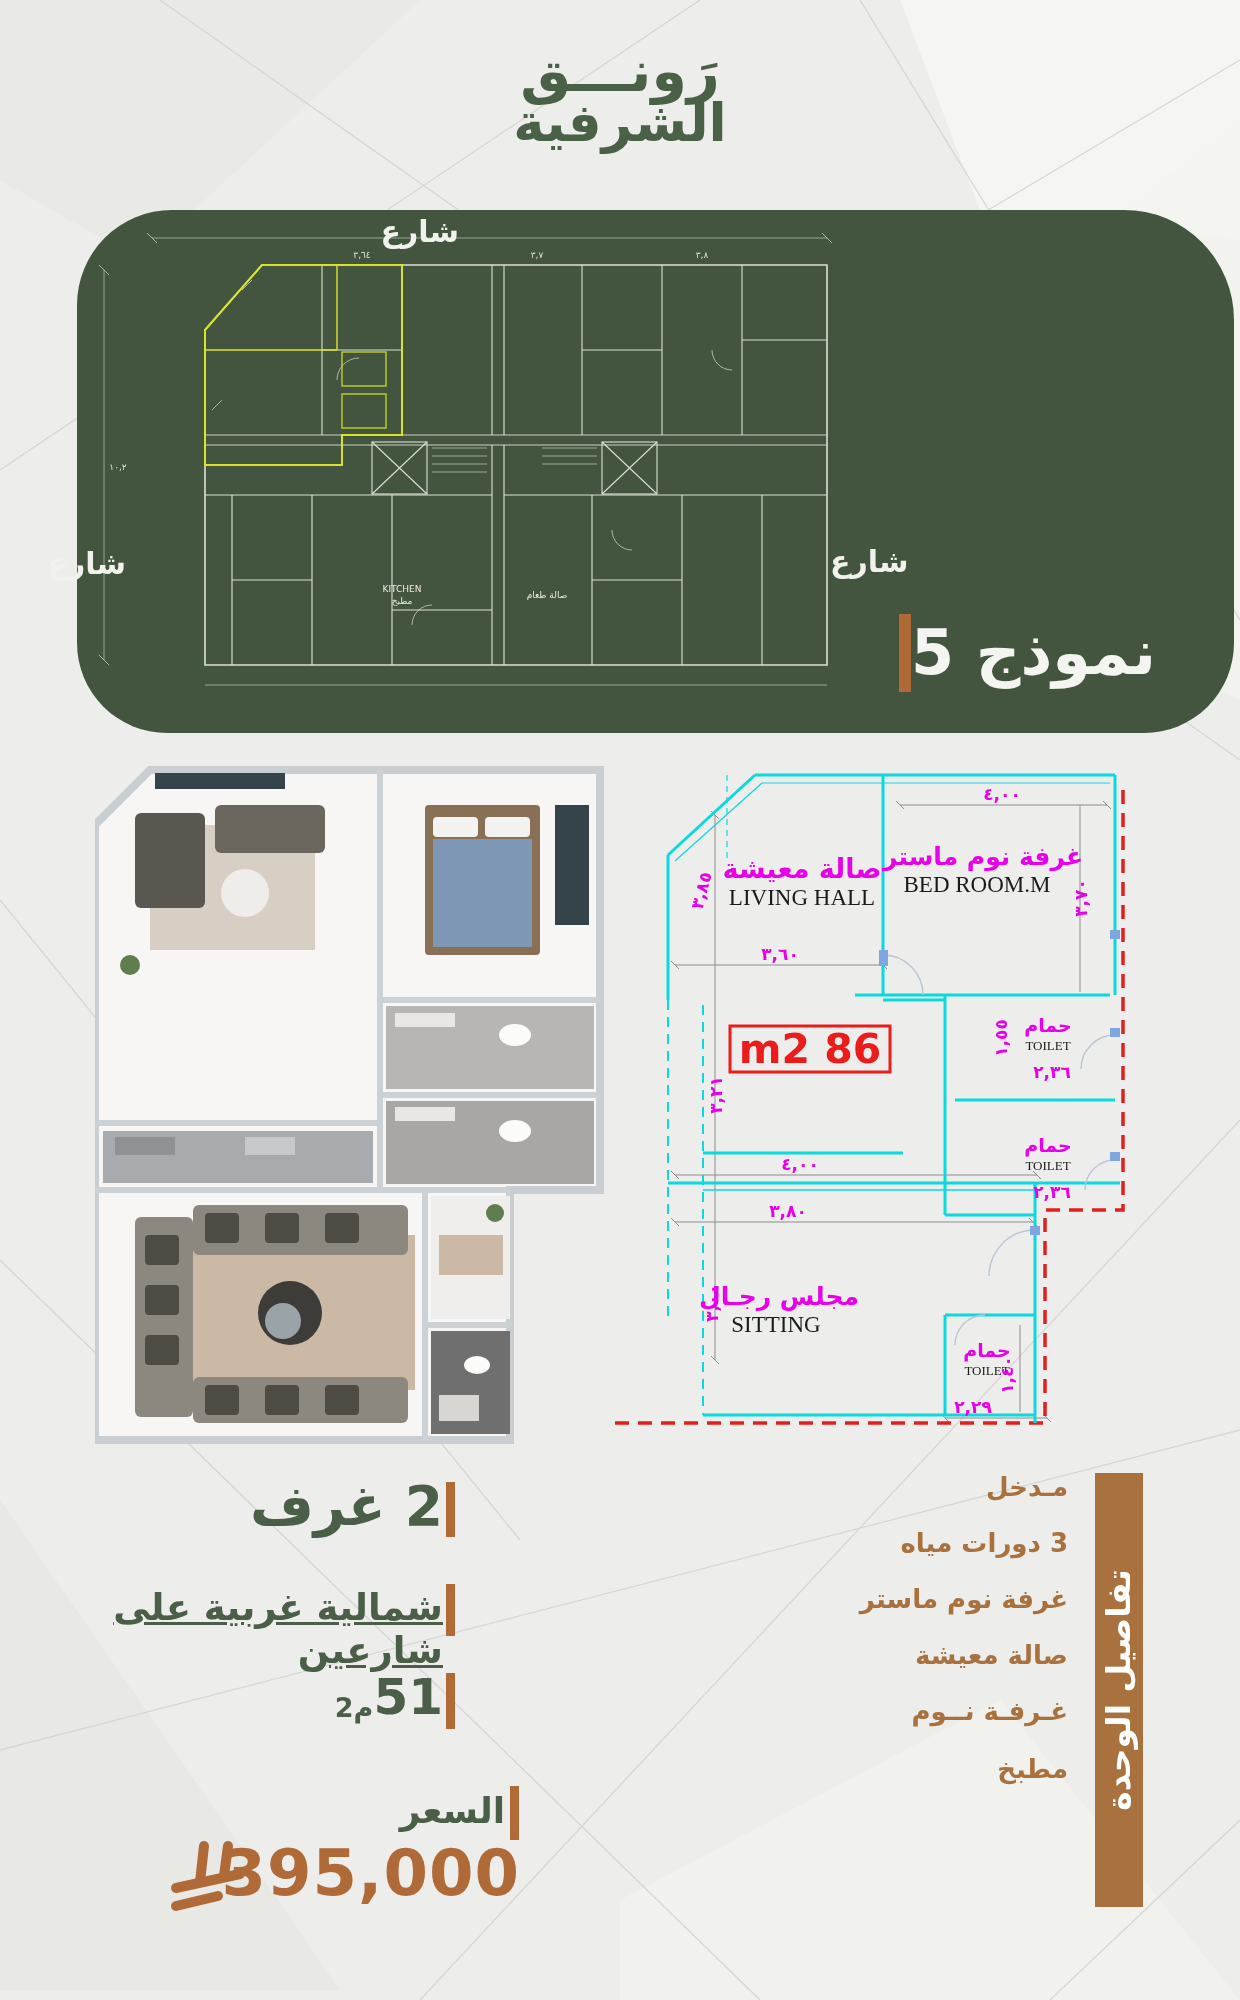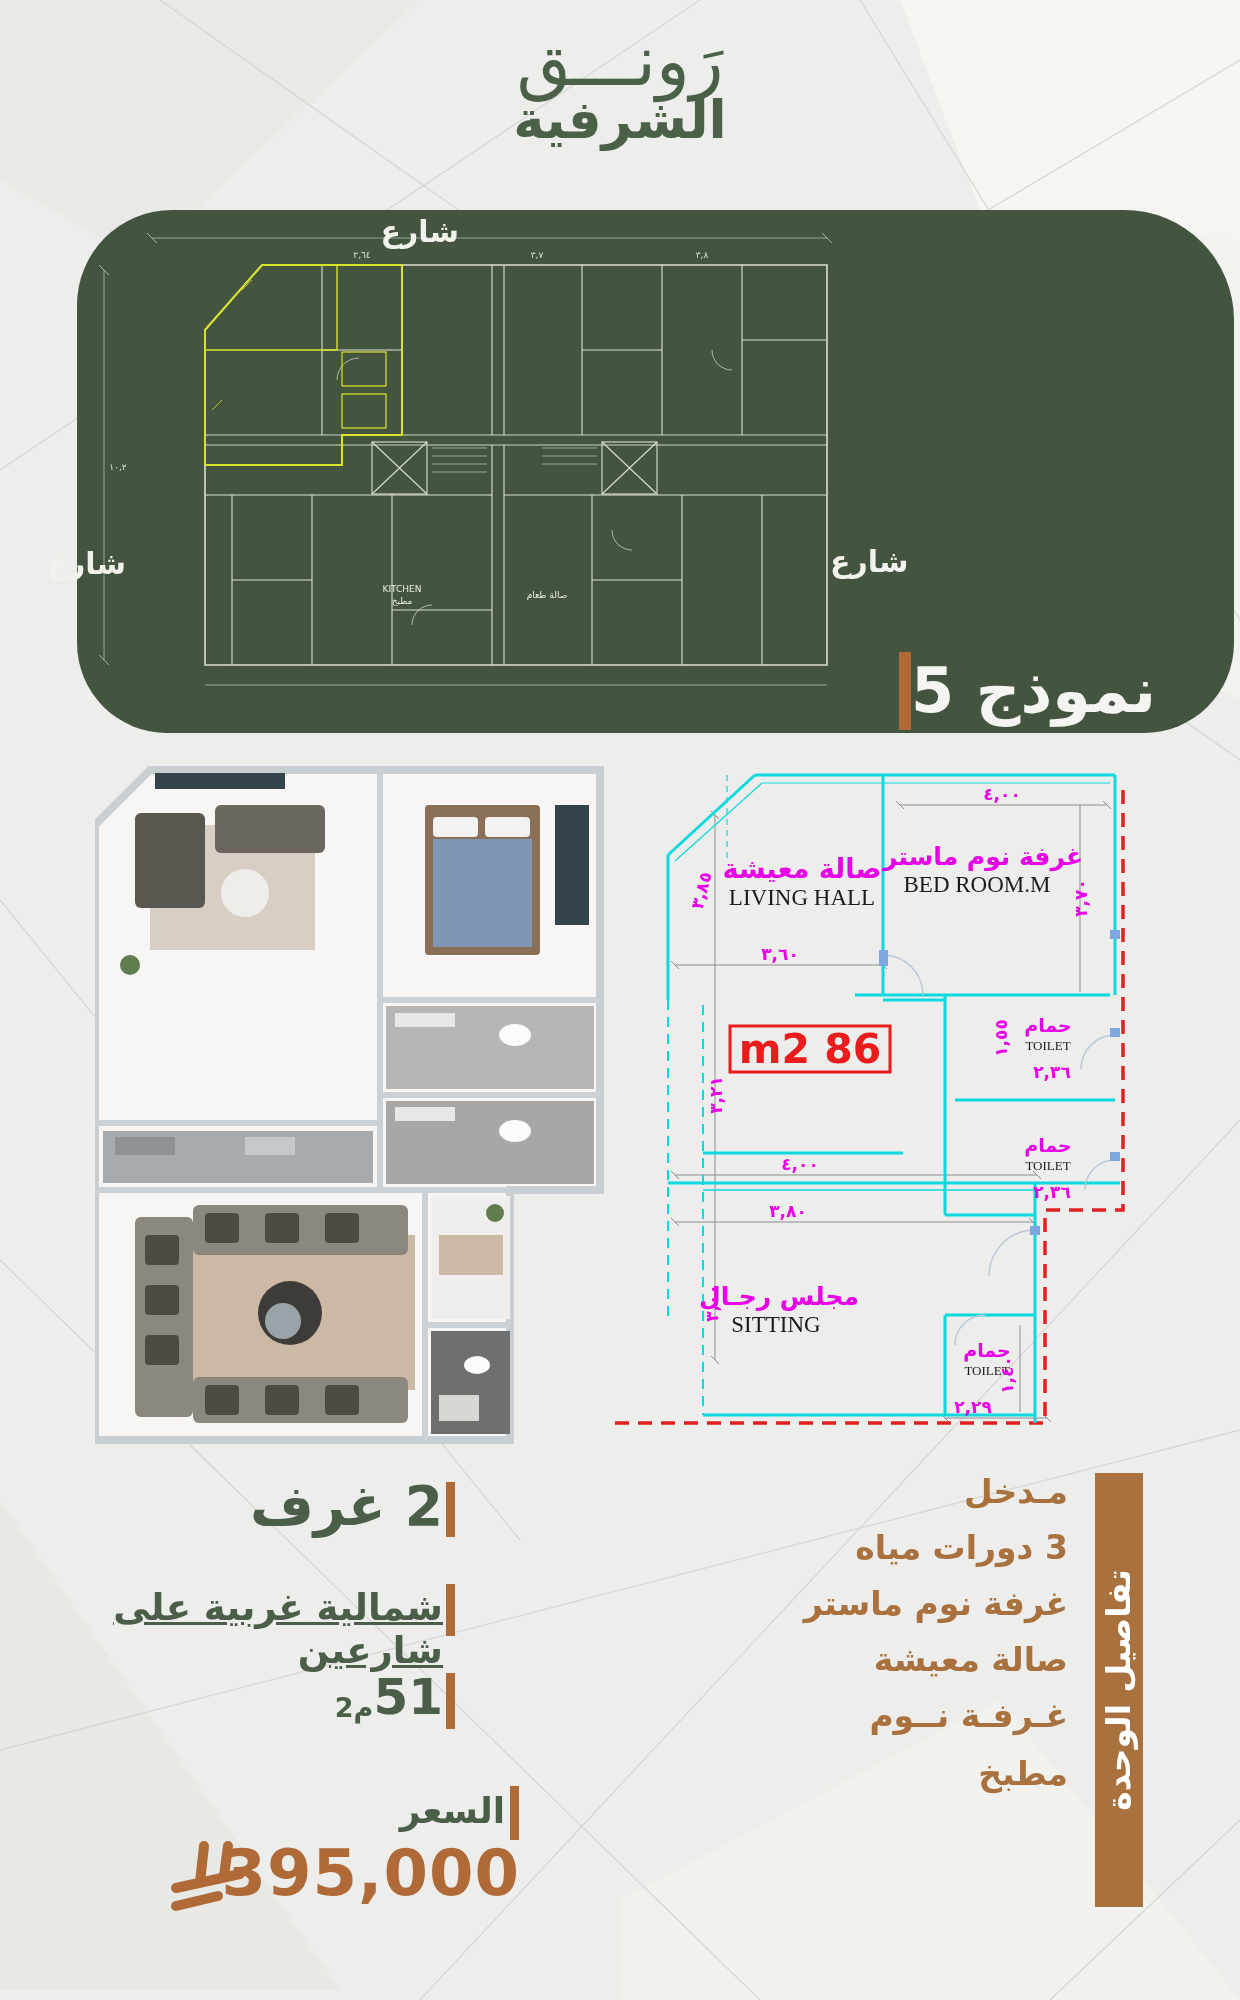--- a/index.html
+++ b/index.html
@@ -14,47 +14,47 @@
   }
   *{margin:0;padding:0;box-sizing:border-box;}
   html,body{width:1240px;}
   body{font-family:"DejaVu Sans",sans-serif;background:#ededeb;}
   .page{position:relative;width:1240px;height:2000px;overflow:hidden;background:#ededeb;}
   .bg-svg{position:absolute;inset:0;}
   .abs{position:absolute;}
 
   
   .logo{position:absolute;top:26px;left:470px;width:300px;text-align:center;color:var(--logo-green);line-height:1.02;}
-  .logo .l1{font-size:70px;font-weight:normal;}
+  .logo .l1{font-size:57px;font-weight:bold;margin-top:16px;}
   .logo .l2{font-size:53px;font-weight:bold;margin-top:-4px;}
 
   
   .panel{position:absolute;left:40px;top:210px;width:1157px;height:523px;background:var(--green);border-radius:95px 110px 90px 90px;margin-left:37px;}
   .street{position:absolute;color:#f1f2ec;font-weight:bold;font-size:30px;}
-  .model-row{position:absolute;top:442px;right:78px;display:flex;align-items:center;}
+  .model-row{position:absolute;top:404px;right:78px;display:flex;align-items:center;}
   .model-row .vbar{width:12px;height:78px;background:var(--accent);margin-left:16px;}
   .model-label{color:#f4f4f0;font-size:62px;font-weight:bold;line-height:78px;}
   .bld-box{position:absolute;top:698px;height:35px;background:var(--box-orange);color:#fff;font-weight:bold;font-size:21px;display:flex;align-items:center;justify-content:center;border-radius:3px;}
   .bld-text{position:absolute;top:700px;color:#fff;font-weight:bold;font-size:23px;}
 
   
   .dline{position:absolute;display:flex;align-items:center;color:#4a5e48;font-weight:bold;}
   .dline .vbar{position:absolute;width:9px;background:var(--accent);}
   .rooms{top:1474px;right:797px;font-size:55px;}
   .orient{top:1586px;right:797px;font-size:37px;text-decoration:underline;}
   .area{top:1668px;right:797px;font-size:50px;}
   .area .unit{font-size:27px;margin-right:0;transform:translateY(10px);display:inline-block;}
   .price-label{top:1790px;right:735px;font-size:36px;}
   .price-num{position:absolute;top:1836px;right:720px;color:var(--accent);font-size:64px;font-weight:bold;letter-spacing:1px;}
   .riyal{position:absolute;left:166px;top:1838px;}
 
   
   .side-bar-rect{position:absolute;left:1095px;top:1473px;width:48px;height:434px;background:var(--accent2);}
   .side-title{position:absolute;width:434px;height:48px;left:-193px;top:193px;transform:rotate(-90deg);color:#fff;font-weight:bold;font-size:33px;text-align:center;line-height:48px;}
-  .side-item{position:absolute;right:172px;color:var(--accent2);font-weight:bold;font-size:33px;white-space:nowrap;}
+  .side-item{position:absolute;right:172px;color:var(--accent2);font-weight:bold;font-size:26px;white-space:nowrap;}
 
   svg text{font-family:"DejaVu Sans",sans-serif;}
   .cadser{font-family:"Liberation Serif","DejaVu Serif",serif;}
 </style>
 </head>
 <body>
 
 <div class="page">
 
   <svg class="bg-svg" width="1240" height="2000" viewBox="0 0 1240 2000">

